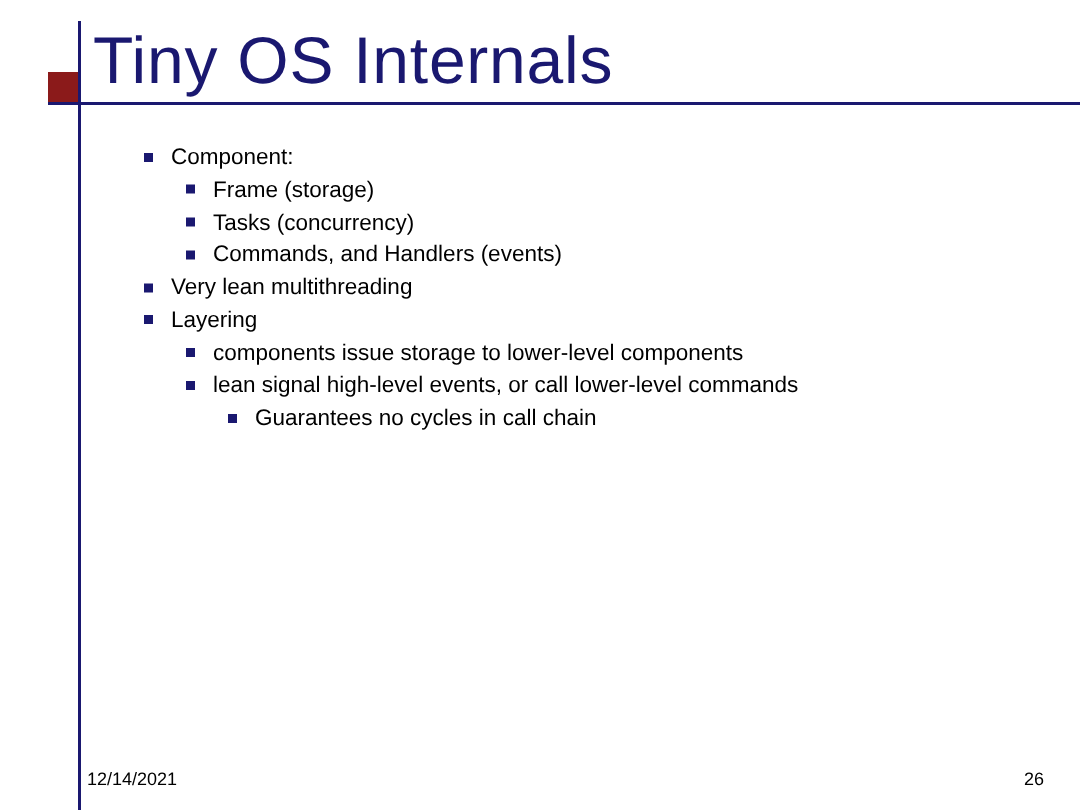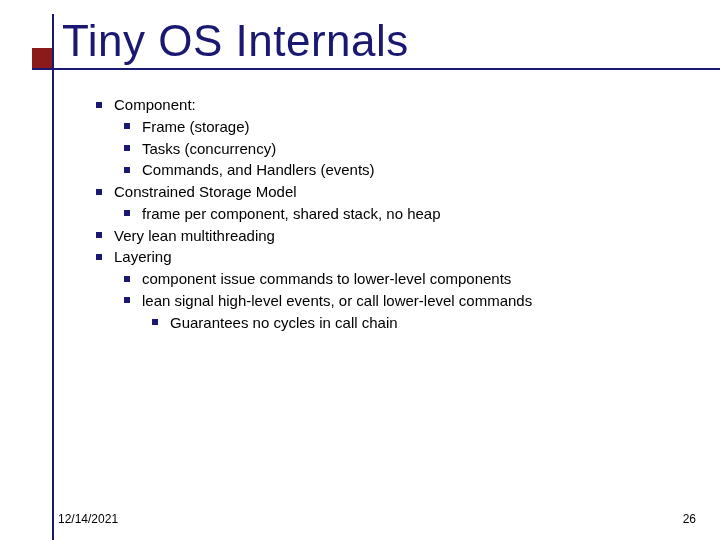--- a/index.html
+++ b/index.html
@@ -102,31 +102,25 @@
 <div class="content">
   <ul>
     <li>
       <span>Component:</span>
       <ul>
         <li><span>Frame (storage)</span></li>
         <li><span>Tasks (concurrency)</span></li>
         <li><span>Commands, and Handlers (events)</span></li>
       </ul>
     </li>
-    <li>
-      <span>Constrained Storage Model</span>
-      <ul>
-        <li><span>frame per component, shared stack, no heap</span></li>
-      </ul>
-    </li>
     <li><span>Very lean multithreading</span></li>
     <li>
       <span>Layering</span>
       <ul>
-        <li><span>component issue commands to lower-level components</span></li>
+        <li><span>components issue storage to lower-level components</span></li>
         <li>
           <span>lean signal high-level events, or call lower-level commands</span>
           <ul>
             <li><span>Guarantees no cycles in call chain</span></li>
           </ul>
         </li>
       </ul>
     </li>
   </ul>
 </div>

